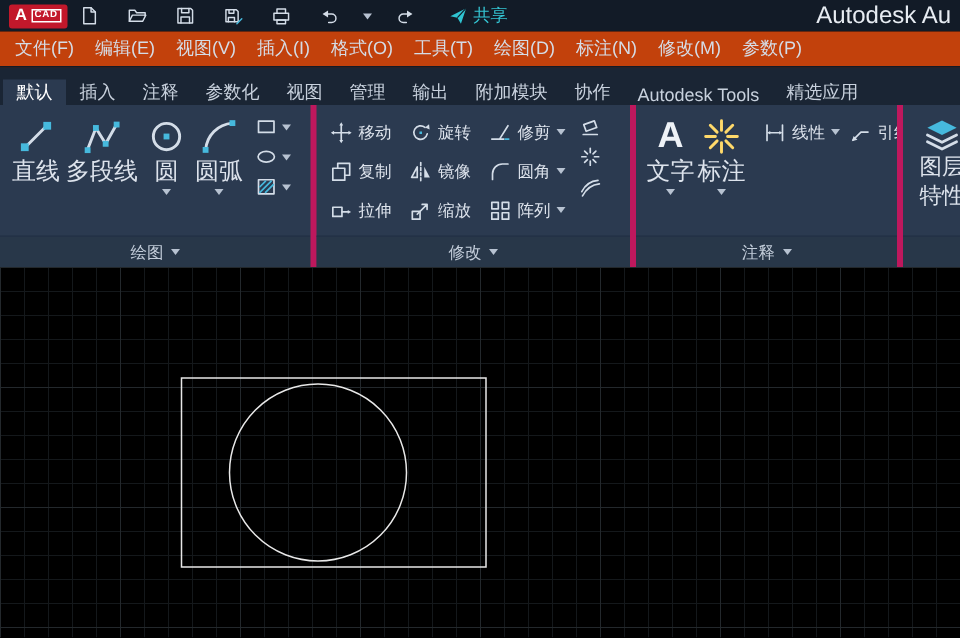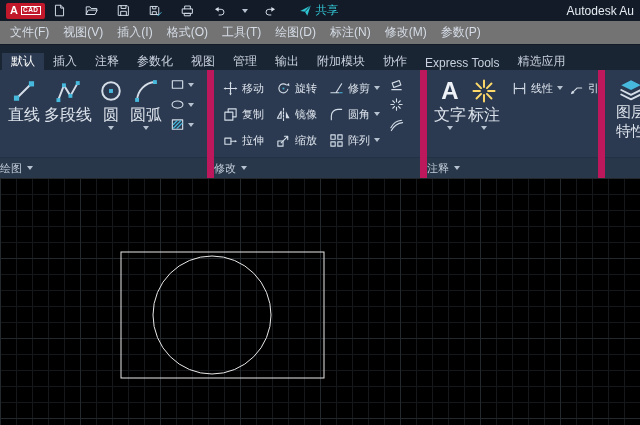--- a/index.html
+++ b/index.html
@@ -8,37 +8,37 @@
   .app{width:640px;height:425px;display:flex;flex-direction:column;overflow:hidden}
 
   
   .titlebar{height:21px;background:#121b27;display:flex;align-items:center;padding:0 6px;gap:5px;flex:0 0 21px}
   .logo{display:flex;align-items:center;height:16px;background:#c2182b;border-radius:2px;padding:0 4px;gap:3px}
   .logo-a{color:#fff;font-weight:bold;font-size:11px;line-height:1}
   .logo-cad{color:#fff;font-weight:bold;font-size:6.5px;letter-spacing:.5px;line-height:1;border:1px solid #fff;padding:0 1px}
   .qat{display:flex;align-items:center;gap:13px}
   .qbtn{width:19px;height:17px;display:flex;align-items:center;justify-content:center}
   .share{display:flex;align-items:center;gap:4px;margin-left:6px;color:#34c6d4;font-size:11.5px}
-  .app-title{margin-left:auto;color:#e7ecf2;font-size:12px;white-space:nowrap}
-
-  
-  .menubar{height:24px;background:#737373;display:flex;align-items:center;padding:0 3px;flex:0 0 24px;border-bottom:1px solid #121b27}
+  .app-title{margin-left:auto;color:#e7ecf2;font-size:16px;white-space:nowrap}
+
+  
+  .menubar{height:24px;background:#c2410c;display:flex;align-items:center;padding:0 3px;flex:0 0 24px;border-bottom:1px solid #121b27}
   .menu-item{color:#d5dce6;font-size:12px;padding:4px 7px;white-space:nowrap;cursor:default}
 
   
   .tabs{height:25px;background:#1a2534;display:flex;align-items:flex-end;padding:0 2px;flex:0 0 25px}
   .tab{color:#c8d1dd;font-size:12px;padding:0 9px;display:flex;align-items:center;white-space:nowrap;cursor:default}
   .tab.active{background:#2b3a50;color:#fff}
 
   
   .ribbon{height:108px;background:#2b3a50;display:flex;flex:0 0 108px}
   .panel{display:flex;flex-direction:column;overflow:hidden}
-  .panel + .panel{border-left:7px solid #be185d}
+  .panel + .panel{border-left:4px solid #be185d}
   .panel-body{flex:1;display:flex;align-items:flex-start;padding:5px 5px 0 6px}
-  .panel-footer{height:21px;display:flex;align-items:center;gap:5px;color:#c3cdda;font-size:11px;background:#283749;border-top:1px solid #233146}
+  .panel-footer{height:21px;display:flex;align-items:center;justify-content:center;gap:5px;color:#c3cdda;font-size:11px;background:#283749;border-top:1px solid #233146}
   .p-draw{flex:0 0 207px}.p-mod{flex:0 0 213px}.p-ann{flex:0 0 178px}.p-lay{flex:1 1 auto}
 
   .vbtn{display:flex;flex-direction:column;align-items:center;gap:2px;padding:3px 2px 0;min-width:34px;cursor:default}
   .vbtn .label{font-size:16px;color:#dde3ec;white-space:nowrap;line-height:1.15}
   .hbtn{display:flex;align-items:center;gap:4px;padding:2px 3px;font-size:11px;color:#dde3ec;white-space:nowrap;cursor:default}
   .dd{display:inline-block;width:0;height:0;border-left:3.5px solid transparent;border-right:3.5px solid transparent;border-top:4px solid #b7c2d1}
   .mini-col{display:flex;flex-direction:column;gap:5px;margin-left:6px;padding-top:2px}
   .mini{display:flex;align-items:center;gap:3px}
   .mod-grid{display:grid;grid-template-columns:auto auto auto;grid-auto-rows:26px;column-gap:6px;align-items:center}
   .ann-col{display:flex;flex-direction:row;margin-left:8px}
@@ -127,41 +127,42 @@
             <path d="M7.3 9.6 14.5 1.8" stroke="#121b27" stroke-width="1" fill="none"></path>
           </svg>
         <span>共享</span>
       </div>
     </div>
     <div class="app-title">Autodesk Au</div>
   </div>
 
   <div class="menubar">
     <span class="menu-item">文件(F)</span>
+    <span class="menu-item">编辑(E)</span>
     <span class="menu-item">视图(V)</span>
     <span class="menu-item">插入(I)</span>
     <span class="menu-item">格式(O)</span>
     <span class="menu-item">工具(T)</span>
     <span class="menu-item">绘图(D)</span>
     <span class="menu-item">标注(N)</span>
     <span class="menu-item">修改(M)</span>
     <span class="menu-item">参数(P)</span>
   </div>
 
   <div class="tabs">
     <span class="tab active">默认</span>
     <span class="tab">插入</span>
     <span class="tab">注释</span>
     <span class="tab">参数化</span>
     <span class="tab">视图</span>
     <span class="tab">管理</span>
     <span class="tab">输出</span>
     <span class="tab">附加模块</span>
     <span class="tab">协作</span>
-    <span class="tab">Express Tools</span>
+    <span class="tab">Autodesk Tools</span>
     <span class="tab">精选应用</span>
   </div>
 
   <div class="ribbon">
 
     <section class="panel p-draw">
       <div class="panel-body">
         <div class="vbtn">
           <svg class="ic" width="26" height="26" viewBox="0 0 16 16">
               <path d="M3.5 12.5 12.5 3.5"></path>

